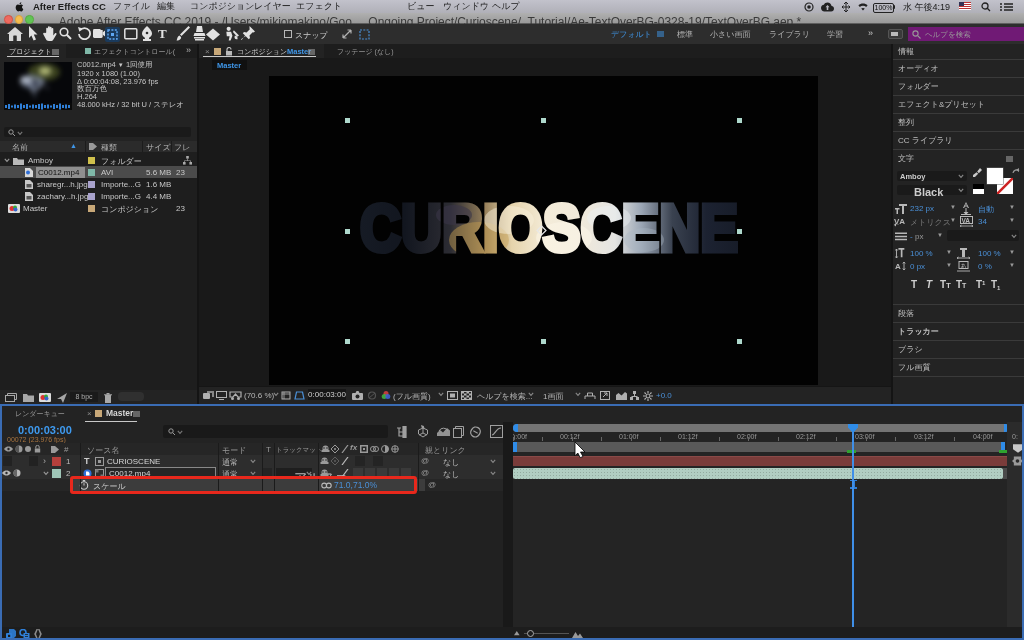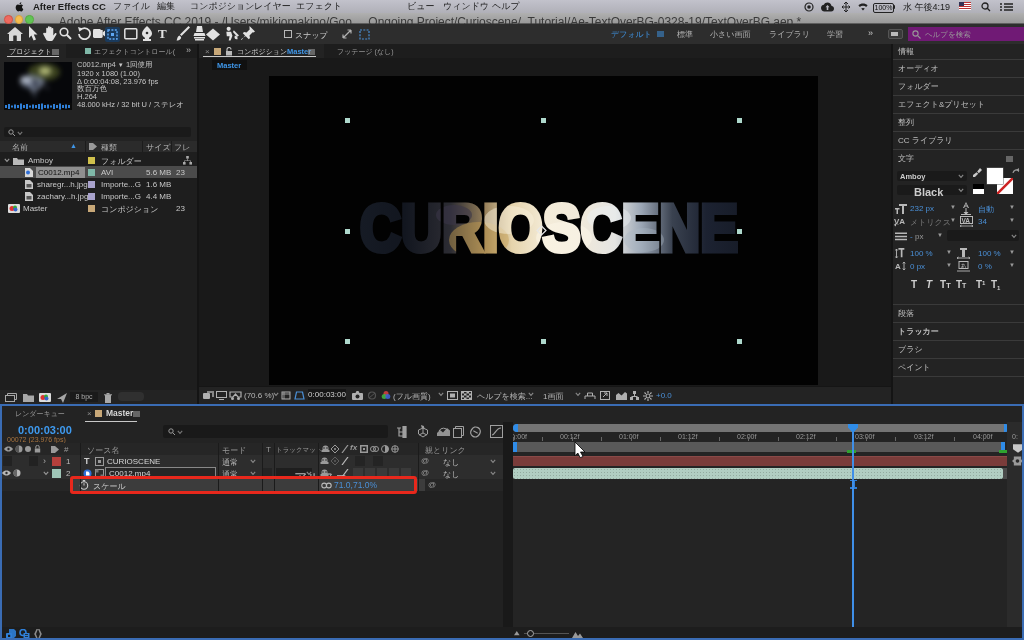--- a/index.html
+++ b/index.html
@@ -627,21 +627,21 @@
     <span class="tx" style="left:83px;top:0;">T<span style="font-size:6px;vertical-align:3px;">1</span></span>
     <span class="tx" style="left:98px;top:0;">T<span style="font-size:6px;vertical-align:-2px;">1</span></span>
   </div>
   <div class="ab" style="left:0;top:259.5px;width:131px;height:1px;background:#3a3a3a;"></div>
   <span class="tx" style="left:5px;top:264px;">段落</span>
       <div class="ab" style="left:0;top:277.5px;width:131px;height:1px;background:#3a3a3a;"></div>
   <span class="tx" style="left:5px;top:282px;font-weight:bold;">トラッカー</span>
       <div class="ab" style="left:0;top:295.5px;width:131px;height:1px;background:#3a3a3a;"></div>
   <span class="tx" style="left:5px;top:300px;">ブラシ</span>
       <div class="ab" style="left:0;top:313.5px;width:131px;height:1px;background:#3a3a3a;"></div>
-  <span class="tx" style="left:5px;top:318px;">ペイント</span>
+  <span class="tx" style="left:5px;top:318px;">フル画質</span>
       <div class="ab" style="left:0;top:331.5px;width:131px;height:1px;background:#3a3a3a;"></div>
 </div>
 
 <div class="ab" id="timeline" style="left:0;top:404px;width:1024px;height:236px;background:#232323;">
 
   <span class="tx" style="left:15px;top:5px;color:#9a9a9a;font-size:7px;">レンダーキュー</span>
   <span class="tx" style="left:87px;top:4.5px;color:#888;font-size:8px;">×</span>
   <div class="ab" style="left:95px;top:5.5px;width:7px;height:7px;background:#c8a878;"></div>
   <span class="tx" style="left:106px;top:4px;color:#d8d8d8;font-size:8.5px;font-weight:bold;">Master</span>
   <svg class="ab" style="left:133px;top:7px" width="7" height="6" viewBox="0 0 7 6">

